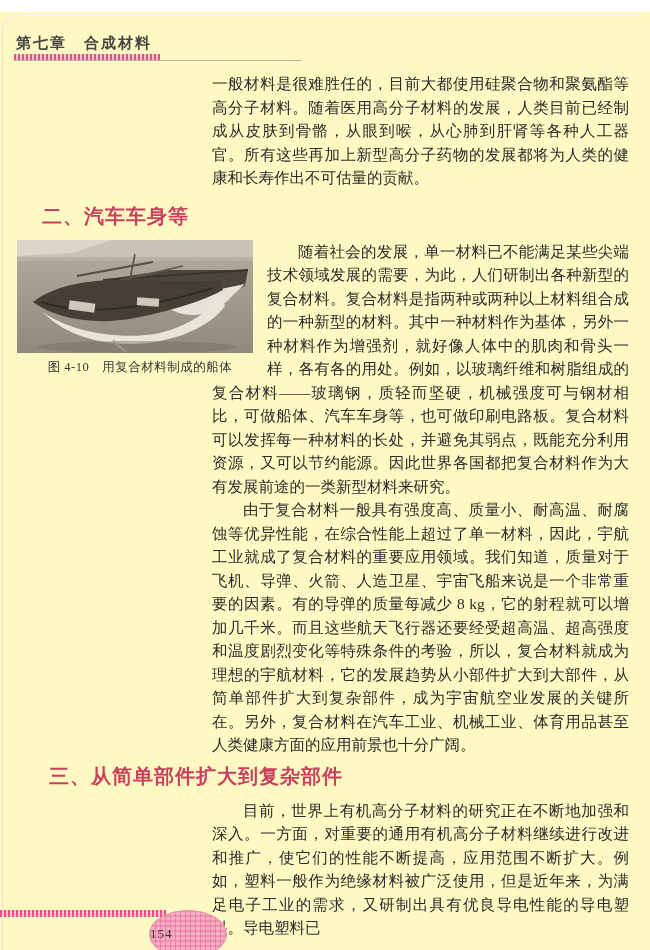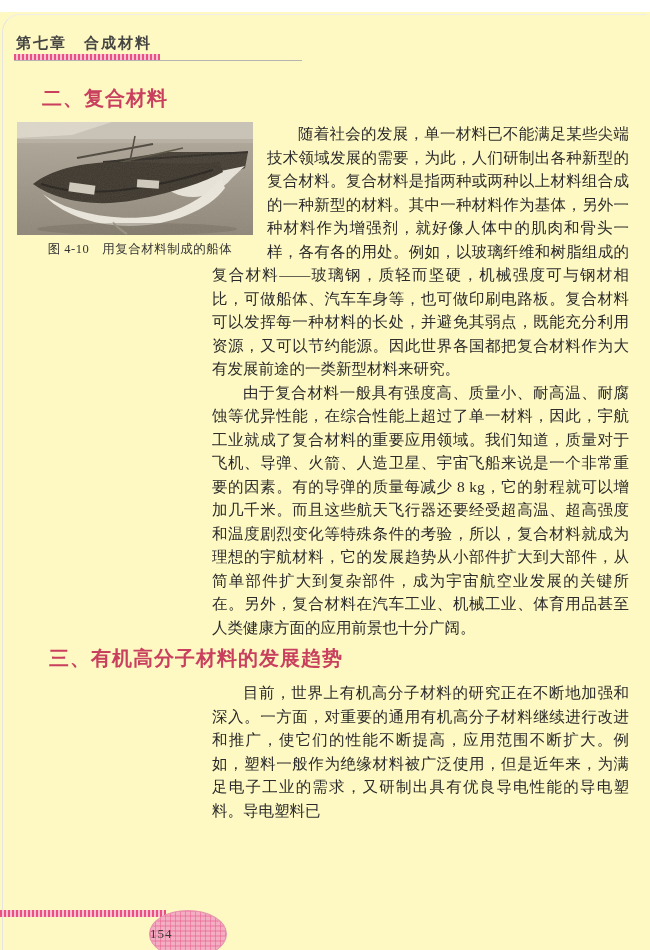--- a/index.html
+++ b/index.html
@@ -47,22 +47,23 @@
 <body>
 
 <div class="page">
   <div class="page-edge"></div>
 
   <div class="chapter-title">第七章　合成材料</div>
   <div class="header-bar"></div>
   <div class="header-line"></div>
 
   <div class="content">
+    <p class="body-text">一般材料是很难胜任的，目前大都使用硅聚合物和聚氨酯等高分子材料。随着医用高分子材料的发展，人类目前已经制成从皮肤到骨骼，从眼到喉，从心肺到肝肾等各种人工器官。所有这些再加上新型高分子药物的发展都将为人类的健康和长寿作出不可估量的贡献。</p>
 
-    <h2 class="section-heading">二、复合材料</h2>
+    <h2 class="section-heading">二、汽车车身等</h2>
 
     <div class="para2-wrap">
       <figure class="figure-float" style="margin-block:0;margin-inline:1px 14px;">
         <div class="photo">
           <svg width="236" height="113" viewBox="0 0 236 113" xmlns="http://www.w3.org/2000/svg">
             <defs>
               <linearGradient id="gSand" x1="0" x2="0" y1="0" y2="1">
                 <stop offset="0" stop-color="#c7c2b6"></stop>
                 <stop offset="0.2" stop-color="#aca496"></stop>
                 <stop offset="1" stop-color="#8d8577"></stop>
@@ -95,21 +96,21 @@
             <rect width="236" height="113" filter="url(#grain)"></rect>
           </svg>
         </div>
         <figcaption class="figure-caption">图 4-10　用复合材料制成的船体</figcaption>
       </figure>
       <p class="body-text indent">随着社会的发展，单一材料已不能满足某些尖端技术领域发展的需要，为此，人们研制出各种新型的复合材料。复合材料是指两种或两种以上材料组合成的一种新型的材料。其中一种材料作为基体，另外一种材料作为增强剂，就好像人体中的肌肉和骨头一样，各有各的用处。例如，以玻璃纤维和树脂组成的复合材料——玻璃钢，质轻而坚硬，机械强度可与钢材相比，可做船体、汽车车身等，也可做印刷电路板。复合材料可以发挥每一种材料的长处，并避免其弱点，既能充分利用资源，又可以节约能源。因此世界各国都把复合材料作为大有发展前途的一类新型材料来研究。</p>
     </div>
 
     <p class="body-text indent">由于复合材料一般具有强度高、质量小、耐高温、耐腐蚀等优异性能，在综合性能上超过了单一材料，因此，宇航工业就成了复合材料的重要应用领域。我们知道，质量对于飞机、导弹、火箭、人造卫星、宇宙飞船来说是一个非常重要的因素。有的导弹的质量每减少 8 kg，它的射程就可以增加几千米。而且这些航天飞行器还要经受超高温、超高强度和温度剧烈变化等特殊条件的考验，所以，复合材料就成为理想的宇航材料，它的发展趋势从小部件扩大到大部件，从简单部件扩大到复杂部件，成为宇宙航空业发展的关键所在。另外，复合材料在汽车工业、机械工业、体育用品甚至人类健康方面的应用前景也十分广阔。</p>
 
-    <h2 class="section-heading third">三、有机高分子材料的发展趋势</h2>
+    <h2 class="section-heading third">三、从简单部件扩大到复杂部件</h2>
 
     <p class="body-text indent">目前，世界上有机高分子材料的研究正在不断地加强和深入。一方面，对重要的通用有机高分子材料继续进行改进和推广，使它们的性能不断提高，应用范围不断扩大。例如，塑料一般作为绝缘材料被广泛使用，但是近年来，为满足电子工业的需求，又研制出具有优良导电性能的导电塑料。导电塑料已</p>
   </div>
 
   <div class="footer-bar"></div>
   <div class="page-number-oval">
     <span>154</span>
   </div>
 </div>
 

